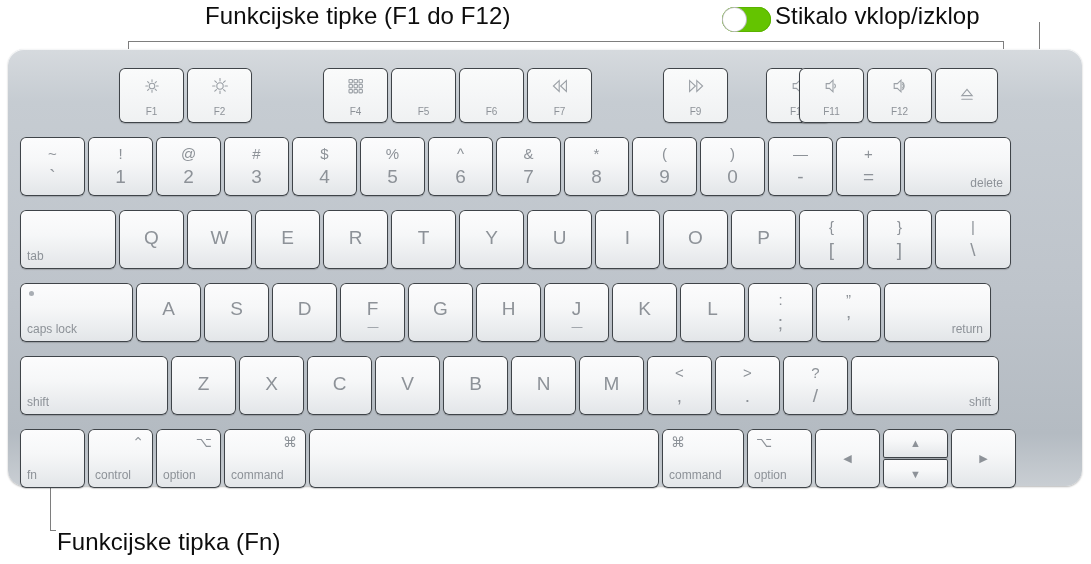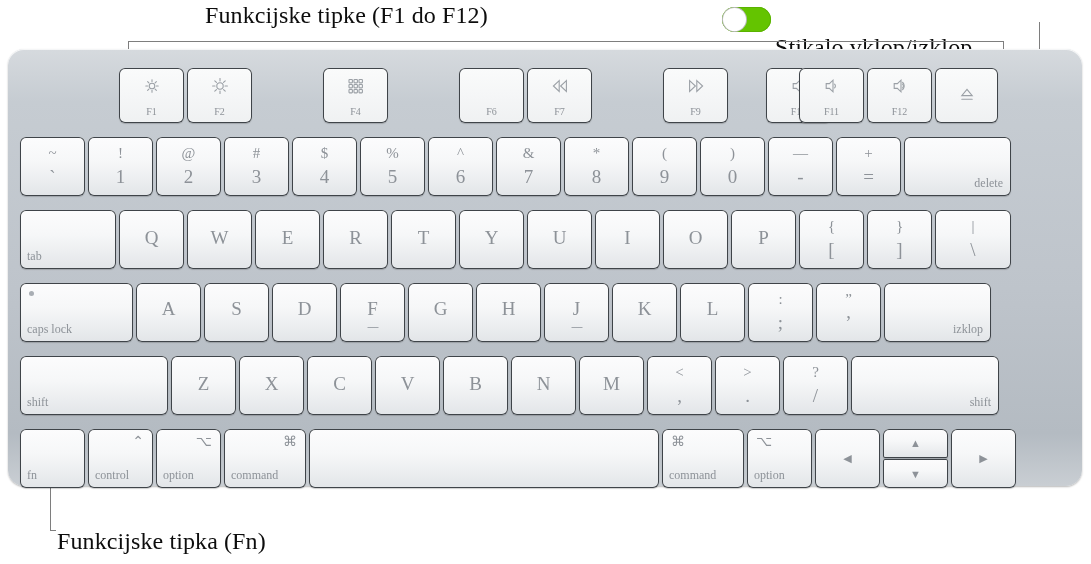--- a/index.html
+++ b/index.html
@@ -1,29 +1,29 @@
 <!DOCTYPE html>
 <html><head>
 <meta charset="utf-8">
 <style>
   html,body{margin:0;padding:0;}
   body{
     width:1091px;height:564px;background:#ffffff;
     font-family:"Liberation Sans","DejaVu Sans",sans-serif;
     overflow:hidden;position:relative;
   }
-  #stage{position:absolute;left:0;top:0;width:935px;height:564px;font-family:Liberation Serif, serif;}
+  #stage{position:absolute;left:0;top:0;width:935px;height:564px;}
 
   
   .caption{
     position:absolute;color:#0d0d0d;font-size:24px;letter-spacing:0.1px;
     white-space:nowrap;
   }
   #cap-func{left:205px;top:2px;}
-  #cap-power{left:775px;top:2px;margin-top:32px;}
+  #cap-power{left:775px;top:2px;}
   #cap-fn{left:57px;top:528px;}
 
   
   #toggle-icon{
     position:absolute;left:722px;top:7px;width:49px;height:25px;
     border-radius:13px;background:#64c400;box-shadow:inset 0 0 0 1px #5ab200;
   }
   #toggle-knob{
     position:absolute;left:1px;top:1px;width:23px;height:23px;border-radius:50%;
     background:#ffffff;box-shadow:0 0 0 1px #b9b9b9;
@@ -150,20 +150,23 @@
               <rect x="9" y="7.5" width="3.4" height="3.4" rx="0.6"></rect>
               <rect x="14" y="7.5" width="3.4" height="3.4" rx="0.6"></rect>
               <rect x="4" y="12.5" width="3.4" height="3.4" rx="0.6"></rect>
               <rect x="9" y="12.5" width="3.4" height="3.4" rx="0.6"></rect>
               <rect x="14" y="12.5" width="3.4" height="3.4" rx="0.6"></rect>
             </g>
           </svg>
         </div>
         <div class="lbl fnum">F4</div>
       </div>
+      <div class="key fnrow" style="left: 383px; top: 19px; width: 65px; height: 55px;">
+        <div class="lbl fnum">F5</div>
+      </div>
       <div class="key fnrow" style="left: 451px; top: 19px; width: 65px; height: 55px;">
         <div class="lbl fnum">F6</div>
       </div>
       <div class="key fnrow" style="left: 519px; top: 19px; width: 65px; height: 55px;">
         <div style="position: absolute; left: 0px; right: 0px; top: 9px; display: flex; justify-content: center;">
           <svg width="22" height="18" viewBox="0 0 22 18">
             <g fill="none" stroke="#9ba0a6" stroke-width="1.1" stroke-linecap="round">
               <path d="M10.2 3.6 L4.4 9 L10.2 14.4 Z"></path>
               <path d="M17.4 3.6 L11.6 9 L17.4 14.4 Z"></path>
             </g>
@@ -360,21 +363,21 @@
       </div>
       <div class="key" style="left: 740px; top: 234px; width: 65px; height: 59px;">
         <div class="lbl ctr sym" style="top: 9px;">:</div>
         <div class="lbl ctr big" style="bottom: 10px;">;</div>
       </div>
       <div class="key" style="left: 808px; top: 234px; width: 65px; height: 59px;">
         <div class="lbl ctr sym" style="top: 9px;">”</div>
         <div class="lbl ctr big" style="bottom: 10px;">’</div>
       </div>
       <div class="key" style="left: 876px; top: 234px; width: 107px; height: 59px;">
-        <div class="lbl word-r">izklop</div>
+        <div class="lbl word-r">return</div>
       </div>
       <div class="key" style="left: 12px; top: 307px; width: 148px; height: 59px;">
         <div class="lbl word">shift</div>
       </div>
       <div class="key" style="left: 163px; top: 307px; width: 65px; height: 59px;">
         <div class="lbl ctr big" style="top: 18px;">Z</div>
       </div>
       <div class="key" style="left: 231px; top: 307px; width: 65px; height: 59px;">
         <div class="lbl ctr big" style="top: 18px;">X</div>
       </div>

